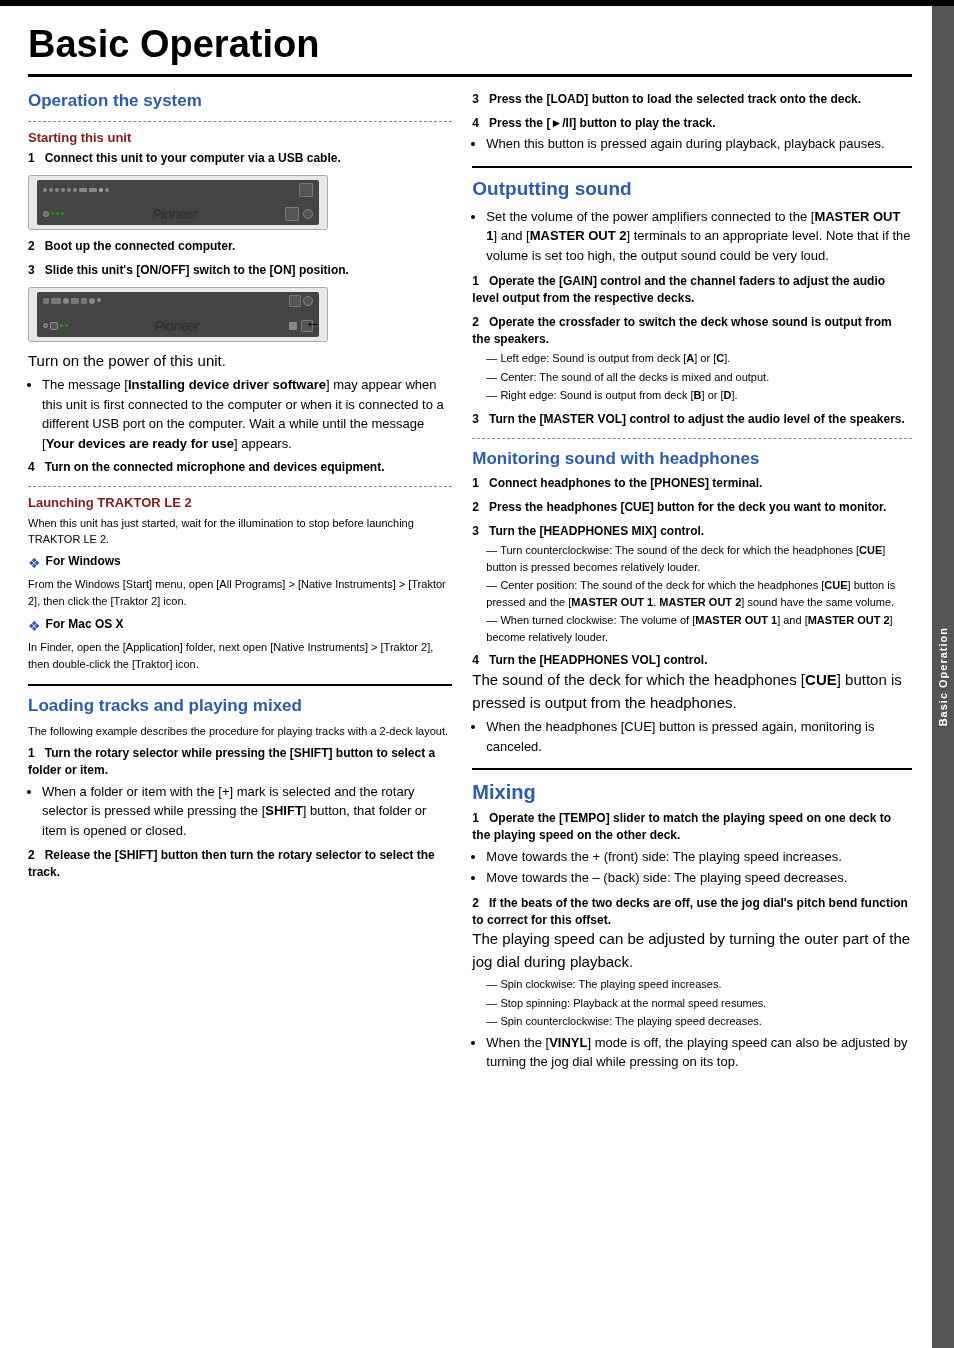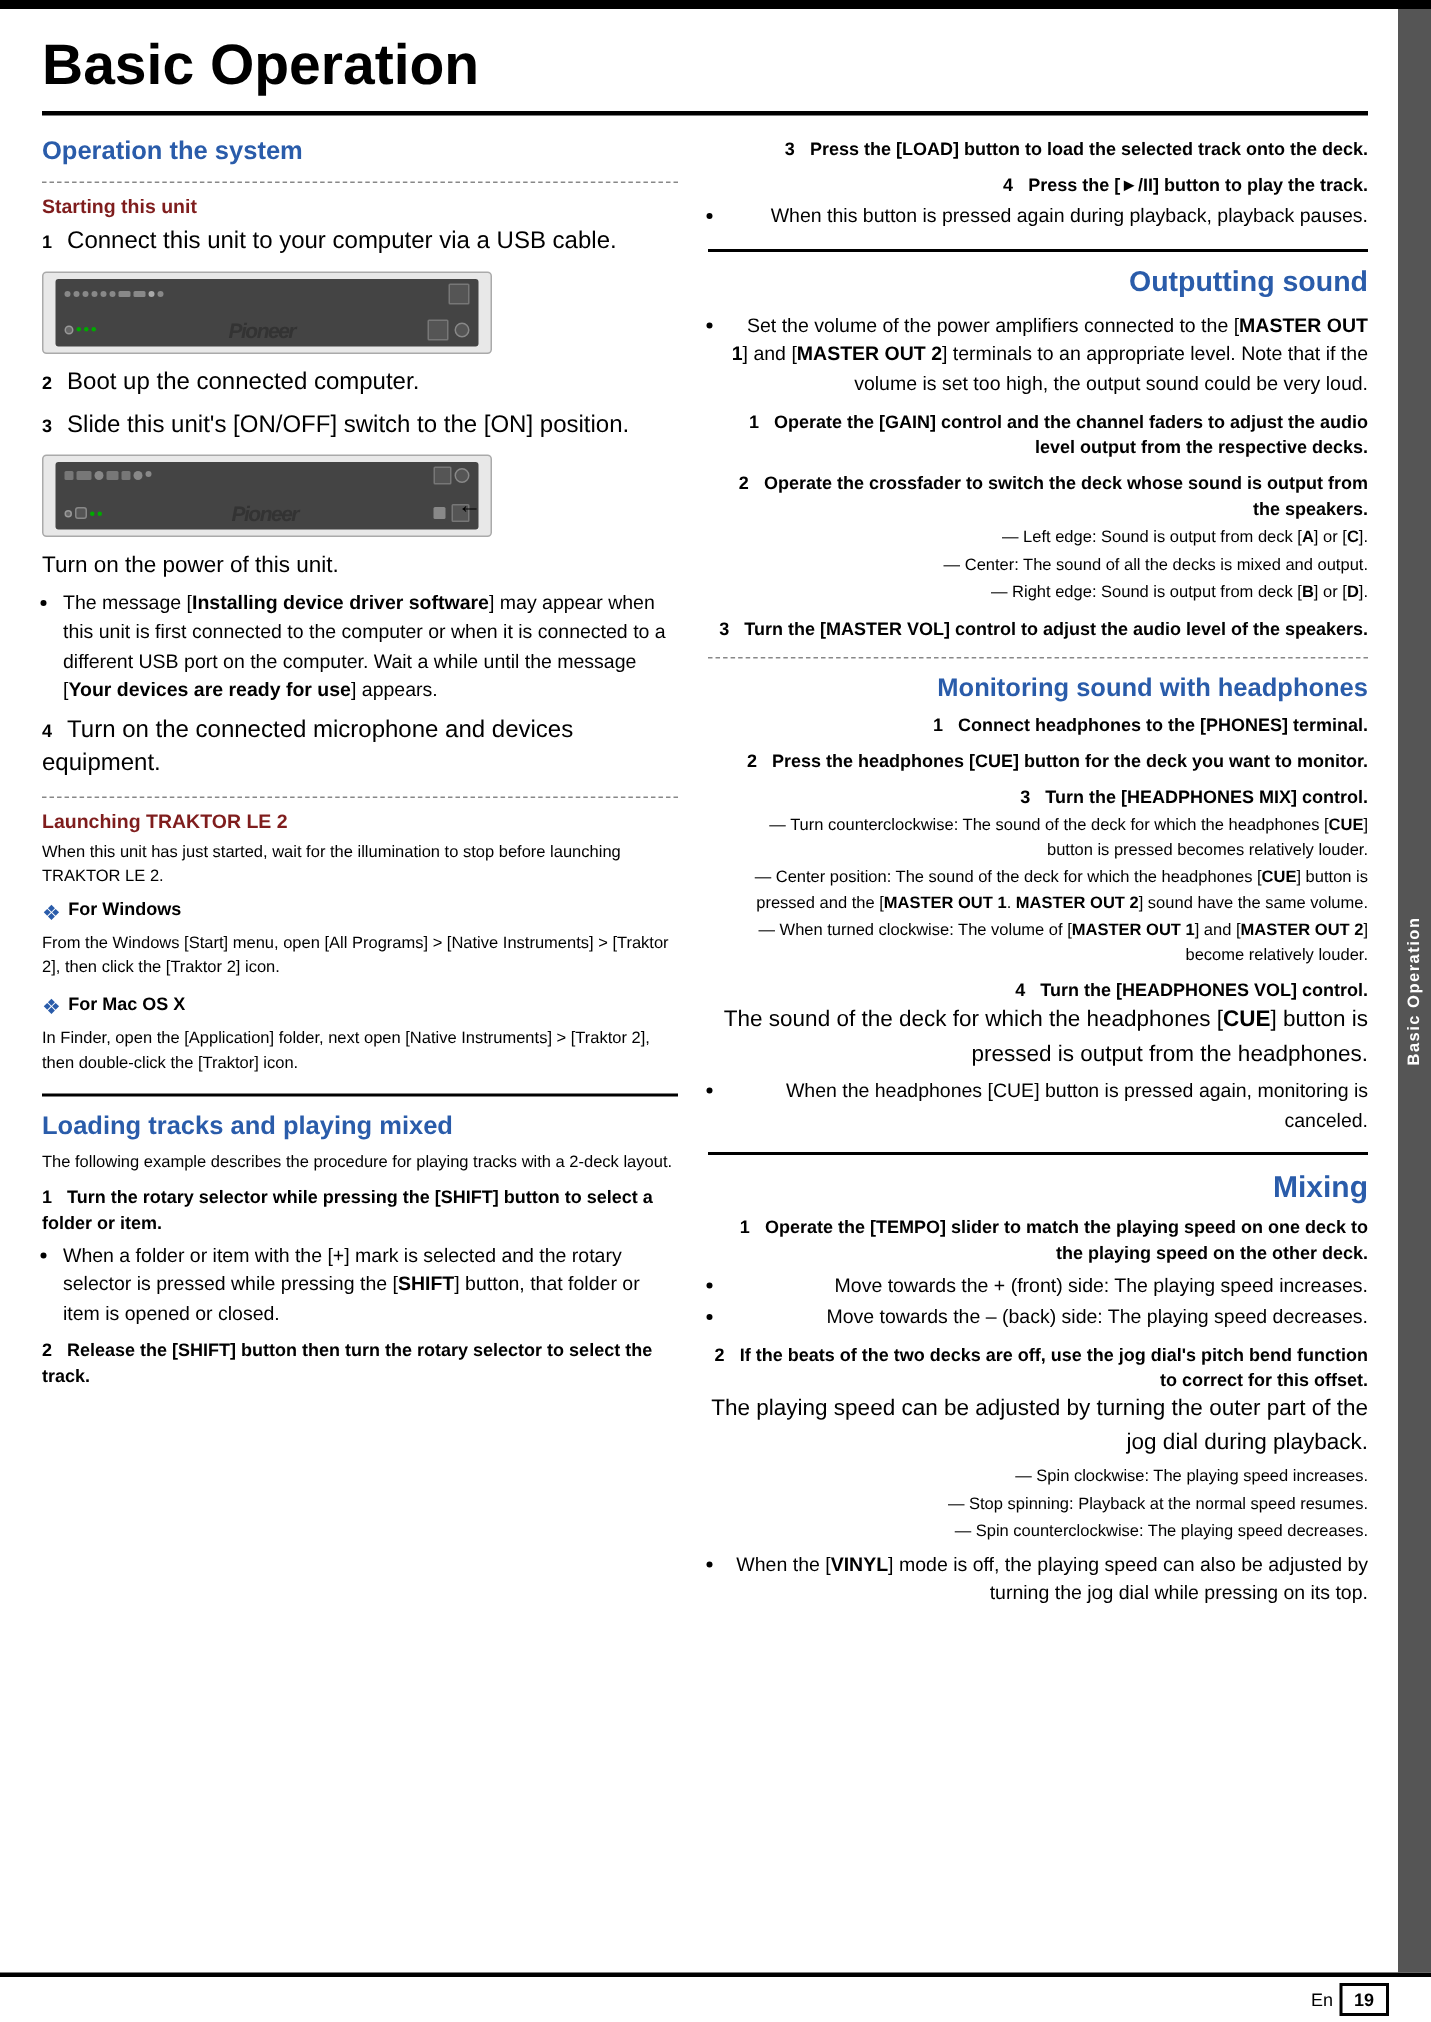--- a/index.html
+++ b/index.html
@@ -68,21 +68,20 @@
     .two-col {
       display: flex;
       gap: 20px;
     }
     .col-left {
       width: 48%;
       flex-shrink: 0;
     }
     .col-right {
       flex: 1;
-      text-align: right;
     }
     
     .section-title {
       font-size: 17px;
       font-weight: bold;
       color: #2a5caa;
       margin-bottom: 6px;
       line-height: 1.2;
     }
     .subsection-title {
@@ -101,22 +100,22 @@
     
     .step {
       margin-bottom: 7px;
       line-height: 1.4;
     }
     .step-number {
       font-weight: bold;
       font-size: 12px;
     }
     .step-label {
-      font-weight: normal;
-      font-size: 16px;
+      font-weight: bold;
+      font-size: 12px;
     }
     
     .bullet-list {
       margin-left: 14px;
       margin-top: 3px;
     }
     .bullet-list li {
       list-style: disc;
       font-size: 13px;
       line-height: 1.5;
@@ -509,17 +508,13 @@
 
         </div>
       </div>
     </div>
 
     <div class="side-tab">
       <span class="side-tab-text">Basic Operation</span>
     </div>
   </div>
 
-  <div class="bottom-bar">
-    <span class="page-num-en">En</span>
-    <div class="page-num-box">19</div>
-  </div>
 </div>
 
 </body></html>

